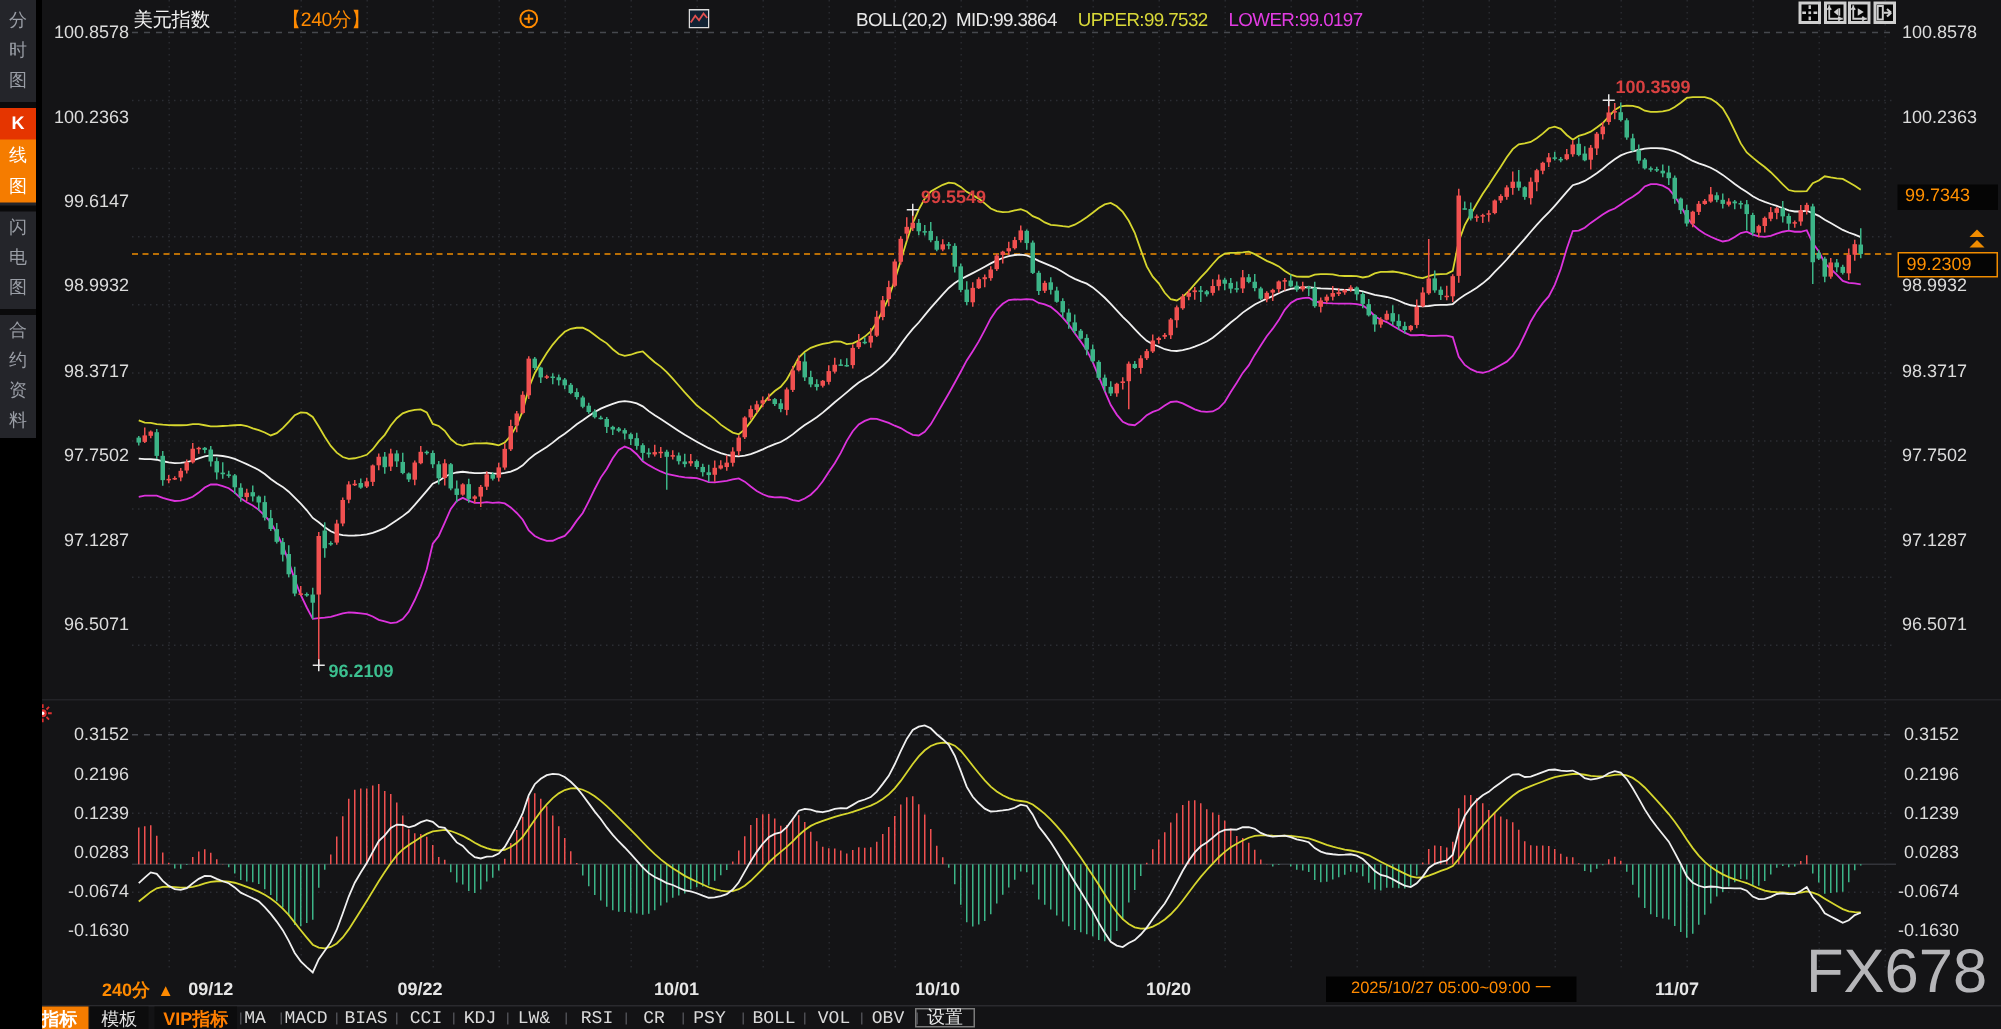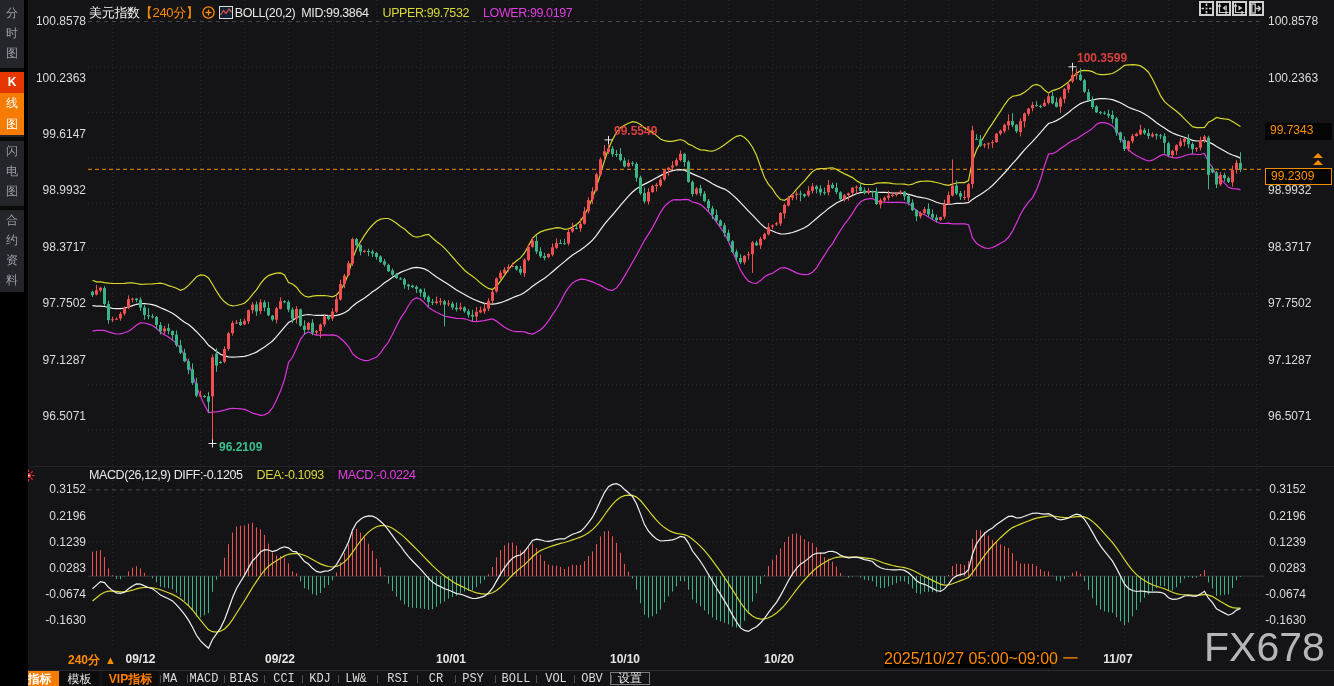--- a/index.html
+++ b/index.html
@@ -14,21 +14,21 @@
   .side-tab { position:absolute; left:0; width:24px; color:#9a9ea6; font-size:12px;
               text-align:center; cursor:pointer; }
   .side-tab span { display:block; height:20px; line-height:20px; }
   .side-tab.active { color:#fff; background:#f57c00; }
   .side-tab.active span { height:21px; line-height:21px; }
   .side-tab.active span.firstchar { background:#e53500; font-weight:bold; }
   .side-sep { position:absolute; left:0; width:24px; height:4px; background:#0a0a0b; }
 
   
   #main-header { position:absolute; left:89px; top:5px; height:15px; font-size:13px; letter-spacing:-0.3px; z-index:20;
-                 display:flex; align-items:center; white-space:nowrap; }
+                 display:flex; align-items:center; white-space:nowrap;gap:48px; }
   #main-header .sym { color:#f2f2f2; }
   #main-header .period { color:#ff8a00; }
   #main-header .gap { width:8px; }
   #boll-legend { display:flex; align-items:flex-end; font-size:12.5px; letter-spacing:-0.4px; }
   .leg-white { color:#e8e8e8; } .leg-yellow { color:#d8d838; } .leg-magenta { color:#e23ce2; }
 
   #macd-header { position:absolute; left:89px; top:468px; height:14px; font-size:12.5px; letter-spacing:-0.4px; z-index:20;
                  display:flex; align-items:center; white-space:nowrap; }
 
   
@@ -40,21 +40,21 @@
               color:#ff9000; background:#050505; text-align:left; padding-left:5px; z-index:12; }
   .pricebox.bordered { border:1px solid #f08c00; }
 
   
   #date-axis { position:absolute; left:0; top:650px; width:1334px; height:19px; z-index:10; }
   .xlab { position:absolute; top:2px; font-size:12px; font-weight:bold; color:#e6e6e6; transform:translateX(-50%);
           white-space:nowrap; }
   #period-note { position:absolute; left:30px; top:2px; font-size:12px; font-weight:bold; color:#ff8a00;margin-left:38px; }
   #period-note .tri { display:inline-block; margin-left:5px; font-size:11px; }
   #highlight-date { position:absolute; top:1px; left:884px; width:167px; height:17px; background:#020202;
-                    color:#ff8a00; font-size:16px; text-align:center; line-height:16px; white-space:nowrap; }
+                    color:#ff8a00; font-size:11px; text-align:center; line-height:16px; white-space:nowrap; }
 
   
   #toolbar { position:absolute; left:0; top:670px; width:1334px; height:16px; background:#131315;
              border-top:1px solid #2a2a2e; display:flex; align-items:stretch; font-size:12px; z-index:25; }
   #toolbar .lead { width:20px; background:#000; }
   .tb-item { display:flex; align-items:center; padding:0 9px; color:#e2e2e2; cursor:pointer; position:relative; }
   .tb-item.tab-active { position:absolute; left:20px; width:39px; justify-content:center; padding:0;
                         background:#f57c00; color:#fff; font-weight:bold; height:16px; }
   .tb-item.tab-plain  { position:absolute; left:60px; width:39px; justify-content:center; padding:0;
                         background:#0c0c0d; height:16px; }
@@ -1063,27 +1063,20 @@
       <span class="leg-white">BOLL(20,2)</span>
       <span class="gap" style="width:6px"></span>
       <span class="leg-white">MID:99.3864</span>
       <span class="gap" style="width:14px"></span>
       <span class="leg-yellow">UPPER:99.7532</span>
       <span class="gap" style="width:14px"></span>
       <span class="leg-magenta">LOWER:99.0197</span>
     </span>
   </div>
 
-  <div id="macd-header">
-    <span class="leg-white"><span>MACD(26,12,9)</span>&nbsp;<span>DIFF:-0.1205</span></span>
-    <span class="gap" style="width:14px"></span>
-    <span class="leg-yellow">DEA:-0.1093</span>
-    <span class="gap" style="width:14px"></span>
-    <span class="leg-magenta">MACD:-0.0224</span>
-  </div>
 
   <svg id="macd-gear" width="13" height="13" viewBox="0 0 13 13">
     <g stroke="#e03030" stroke-width="1.2">
       <path d="M6.5 0.5 V3 M6.5 10 V12.5 M0.5 6.5 H3 M10 6.5 H12.5 M2.3 2.3 L4 4 M9 9 L10.7 10.7 M10.7 2.3 L9 4 M4 9 L2.3 10.7"></path>
     </g>
     <circle cx="6.5" cy="6.5" r="2.6" fill="#e03030"></circle>
     <circle cx="6.5" cy="6.5" r="1.1" fill="#fff"></circle>
   </svg>
 
   <div id="tr-buttons">

